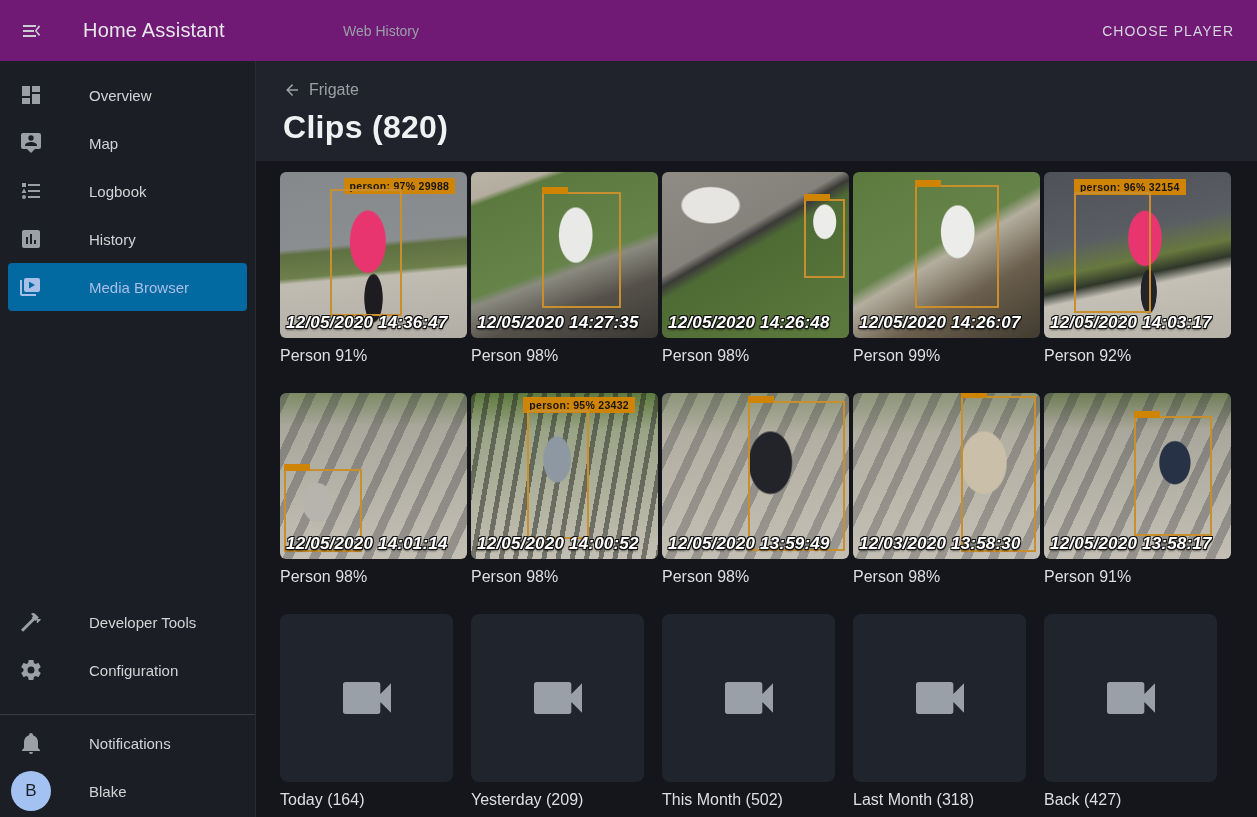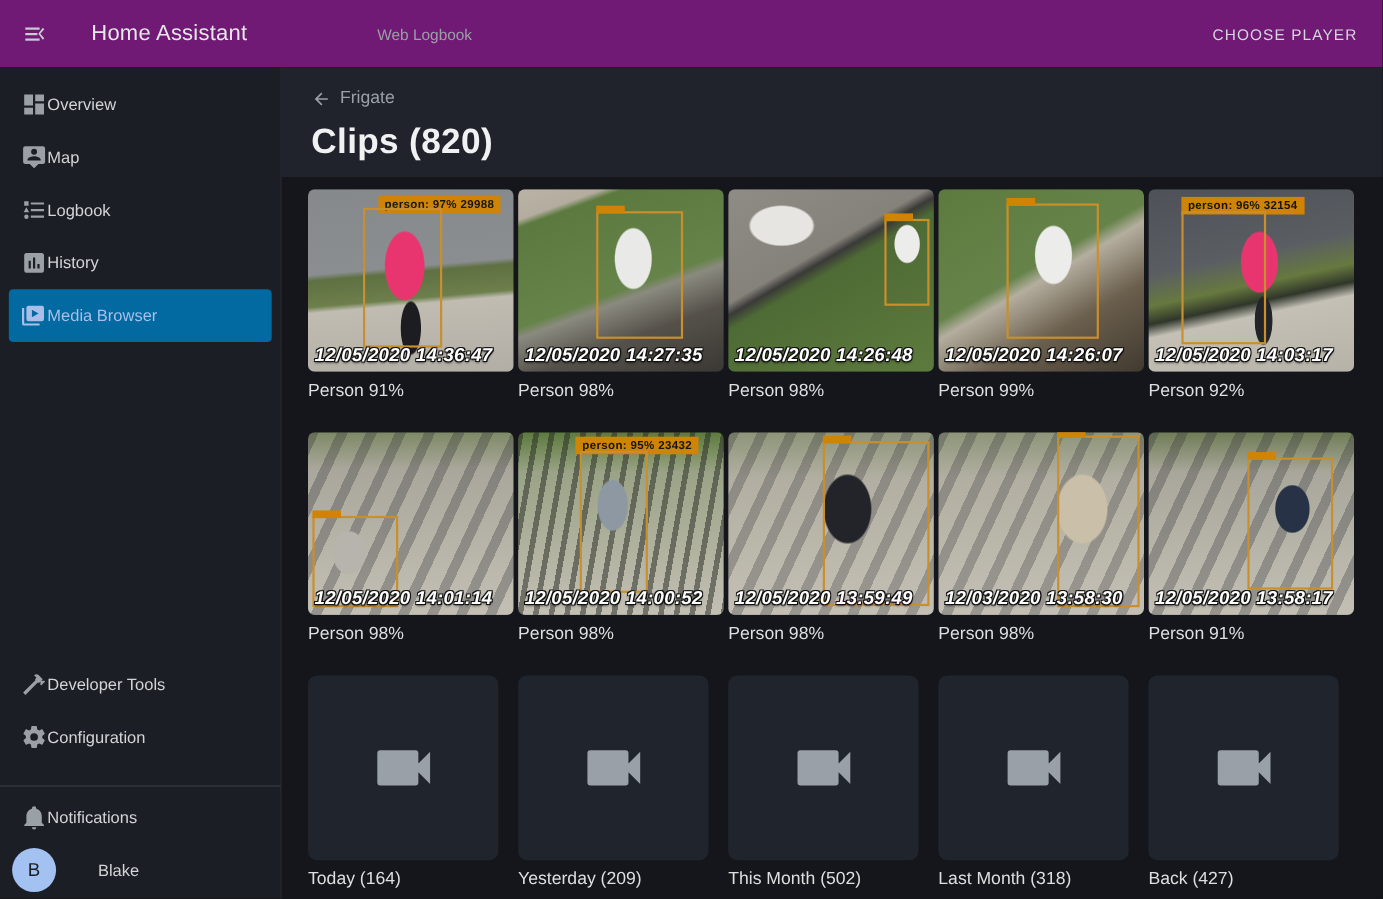--- a/index.html
+++ b/index.html
@@ -23,21 +23,21 @@
 
   
   .app-body { flex:1; display:flex; min-height:0; }
 
   
   .sidebar { width:256px; flex:0 0 256px; background:#1b1e24; position:relative;
     border-right:1px solid rgba(255,255,255,.06); padding-top:10px; }
   .sb-item { height:48px; display:flex; align-items:center; padding-left:19px; cursor:pointer;
     color:#d2d4d7; font-size:15px; font-weight:500; }
   .sb-item .sb-icon { width:24px; height:24px; color:#9ba0a6; flex:0 0 24px; }
-  .sb-item span.lbl { }
+  .sb-item span.lbl { margin-left:46px; }
   .sb-item.active { background:#0369a1; border-radius:4px; margin:0 8px; padding-left:11px; color:#a9bfe8; }
   .sb-item.active .sb-icon { color:#a9bfe8; }
   .sb-bottom { position:absolute; bottom:2px; left:0; right:0; }
   .sb-divider { height:1px; background:#3a3e44; margin-top:20px; }
   .avatar { width:40px; height:40px; border-radius:50%; background:#a3c2f2; color:#1b1e24;
     display:flex; align-items:center; justify-content:center; font-size:17px; flex:0 0 40px; margin-left:-8px; }
   .user-row span.lbl { margin-left:38px; }
 
   
   .pane { flex:1; display:flex; flex-direction:column; min-width:0; }
@@ -113,21 +113,21 @@
   <div class="topbar-left">
     <svg class="menu-btn" viewBox="0 0 24 24" fill="currentColor">
       <rect x="3" y="6" width="13" height="2"></rect>
         <rect x="3" y="11" width="11" height="2"></rect>
         <rect x="3" y="16" width="13" height="2"></rect>
       <path d="M20.5,7.5 L16.5,12 L20.5,16.5 L19,18 L14.5,12 L19,6 Z" transform="scale(0.9) translate(2,1)"></path>
     </svg>
     <div class="ha-title">Home Assistant</div>
   </div>
   <div class="topbar-main">
-    <div class="mp-sub">Web Logbook</div>
+    <div class="mp-sub">Web History</div>
   </div>
   <div class="topbar-actions">
     <button class="choose-player">CHOOSE PLAYER</button>
   </div>
 </header>
 
 <div class="app-body">
 
   <nav class="sidebar">
     <div class="sb-item">

